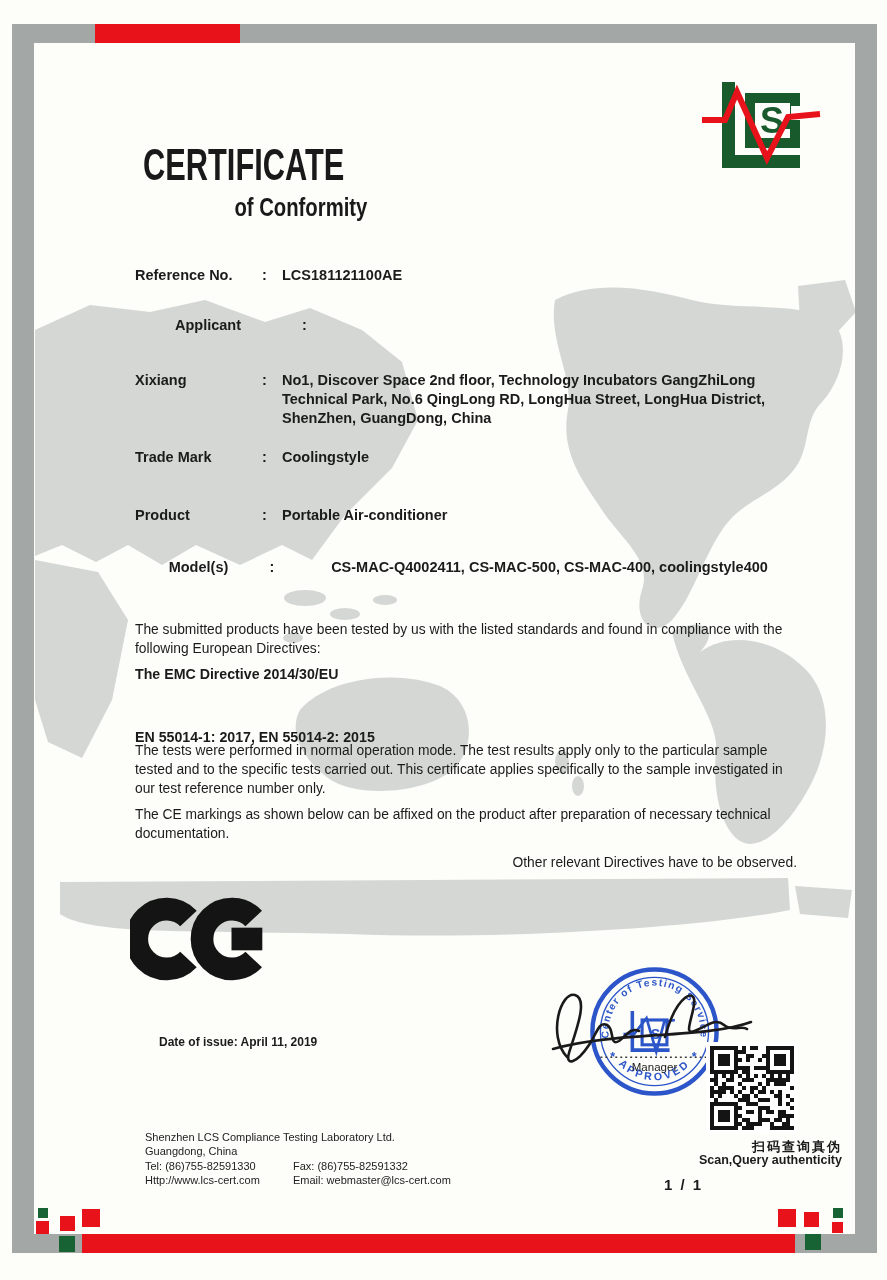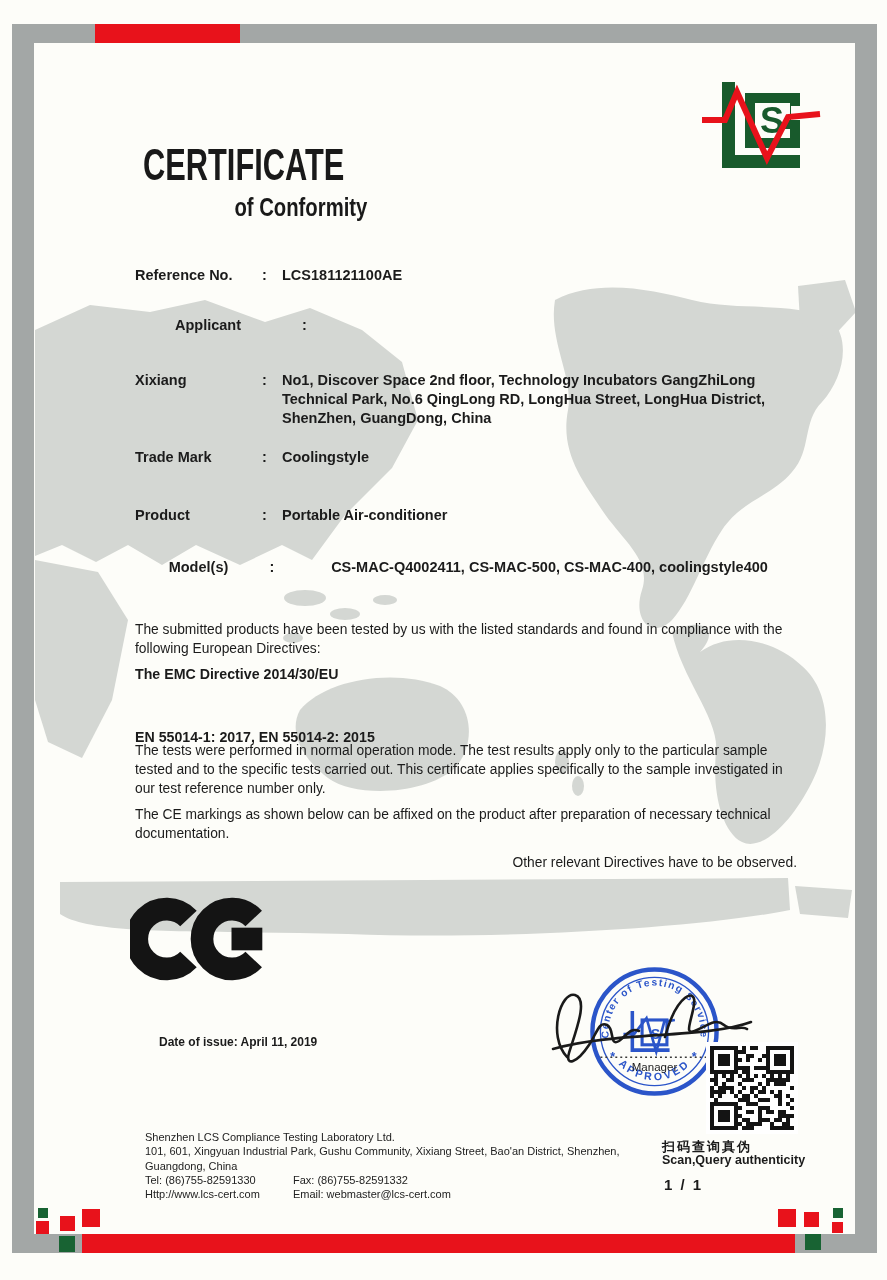--- a/index.html
+++ b/index.html
@@ -34,21 +34,21 @@
   .dateline{position:absolute;left:135px;top:1035px;font-weight:bold;font-size:12px;z-index:2;margin-left:24px;}
   
   .stamp{position:absolute;left:588px;top:965px;z-index:6;}
   .sig{position:absolute;left:545px;top:975px;z-index:7;}
   
   .qrbox{position:absolute;left:706px;top:1042px;width:92px;height:92px;background:#fff;
          padding:0;z-index:8;display:flex;align-items:center;justify-content:center;}
   #qr{display:grid;grid-template-columns:repeat(21,4px);grid-auto-rows:4px;}
   #qr i{display:block;}
   #qr i.on{background:#141414;}
-  .qrcap{position:absolute;left:662px;width:180px;text-align:left;z-index:8;font-weight:bold;}
+  .qrcap{position:absolute;left:662px;width:180px;text-align:right;z-index:8;font-weight:bold;}
   .qrcap.zh{top:1138px;font-size:13px;letter-spacing:2px;}
   .qrcap.en{top:1153px;font-size:12.5px;letter-spacing:0px;}
   
   .footer{position:absolute;left:145px;top:1130px;font-size:11px;line-height:14.3px;z-index:2;color:#222;}
   .footer .cols{display:flex;}
   .footer .c1{width:148px;}
   .pageno{position:absolute;left:664px;top:1176px;font-weight:bold;font-size:15px;letter-spacing:2px;z-index:2;}
 </style>
 </head>
 <body>
@@ -647,21 +647,20 @@
         <i class="on"></i>
         <i class="on"></i>
         <i class="on"></i>
       </div>
     </div>
   <div class="qrcap zh">扫码查询真伪</div>
   <div class="qrcap en">Scan,Query authenticity</div>
 
   <div class="footer">
     <div>Shenzhen LCS Compliance Testing Laboratory Ltd.</div>
-    <div>101, 601, Xingyuan Industrial Park, Gushu Community, Xixiang Street, Bao'an District, Shenzhen,</div>
     <div>Guangdong, China</div>
     <div class="cols">
       <span class="c1">Tel: (86)755-82591330</span>
       <span>Fax: (86)755-82591332</span>
     </div>
     <div class="cols">
       <span class="c1">Http://www.lcs-cert.com</span>
       <span>Email: webmaster@lcs-cert.com</span>
     </div>
   </div>

